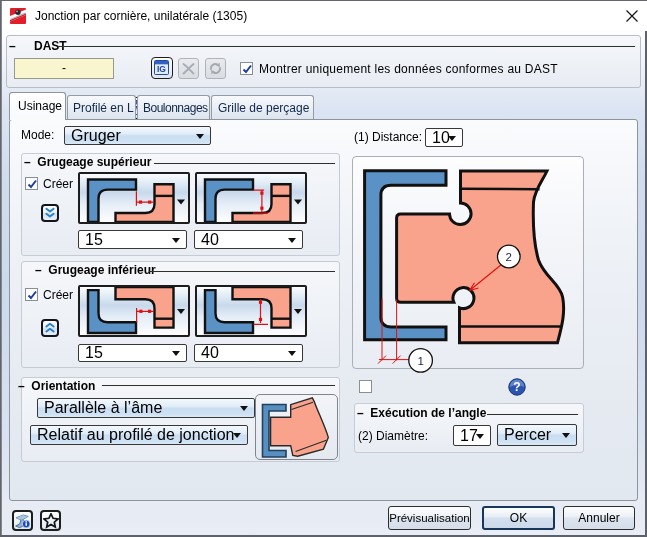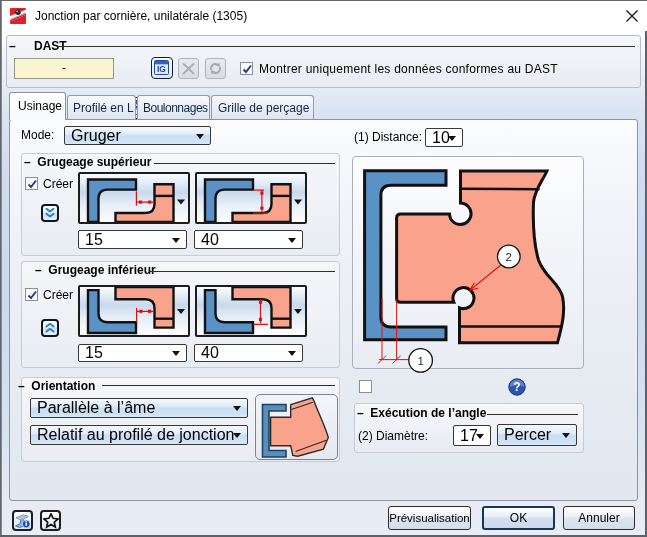--- a/index.html
+++ b/index.html
@@ -220,21 +220,21 @@
 <div class="combo" style="left:193px;top:343px;width:109px;height:18px;z-index:4;">
       <span class="cv">40</span>
       <span class="car"></span>
     </div>
 
 <div class="panel" style="left:20px;top:376px;width:319px;height:85px;z-index:2;"></div>
 
 <div class="abs txt bold" style="left:17px;top:378px;z-index:4;">–&nbsp; Orientation</div>
 <div class="gline" style="left:101px;top:384px;width:233px;z-index:4;"></div>
 
-<div class="combo bluecombo" style="left:29px;top:397px;width:218px;height:20px;z-index:4;">
+<div class="combo bluecombo" style="left:36px;top:397px;width:218px;height:20px;z-index:4;">
       <span class="cv">Parallèle à l’âme</span>
       <span class="car"></span>
     </div>
 
 <div class="combo bluecombo" style="left:29px;top:424px;width:218px;height:20px;z-index:4;">
       <span class="cv">Relatif au profilé de jonction</span>
       <span class="car"></span>
     </div>
 
 <div class="abs" style="left:254px;top:393px;width:83px;height:66px;box-sizing:border-box;border:1px solid #7f858f;border-radius:5px;background:linear-gradient(180deg,#f2f4f8,#e4e9f0);z-index:4;">

